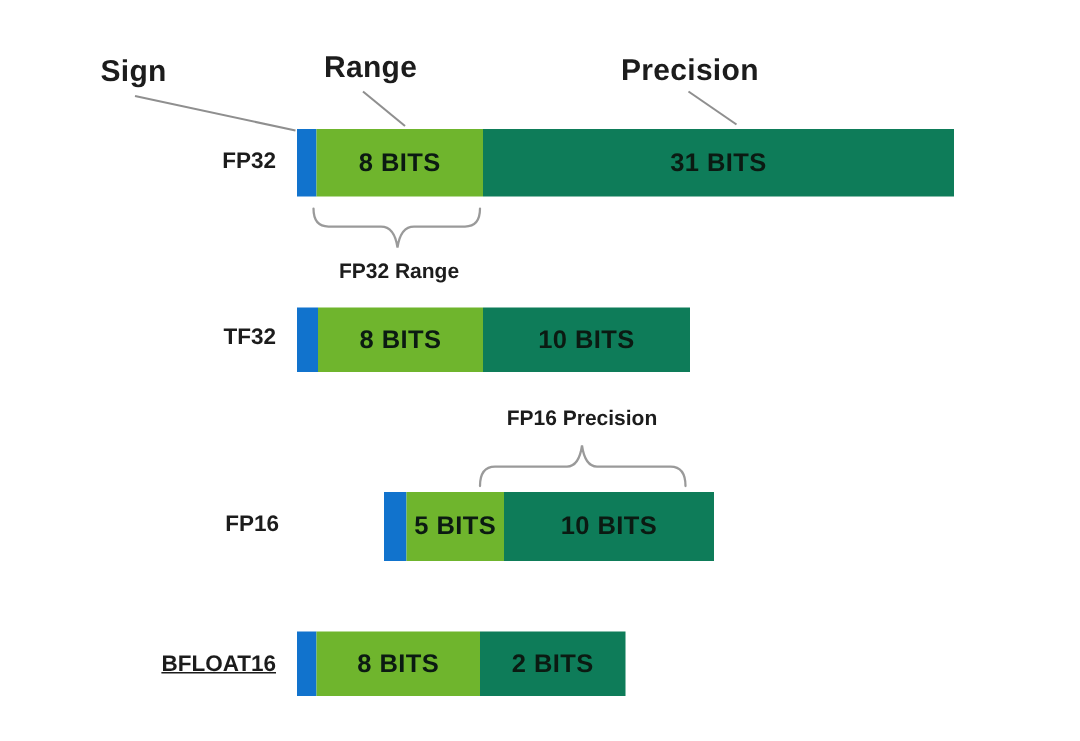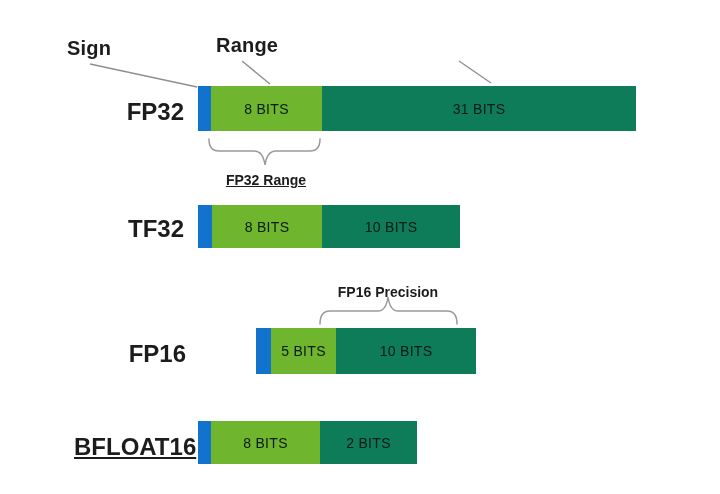--- a/index.html
+++ b/index.html
@@ -18,39 +18,39 @@
     font-size: 20px;
     font-weight: 700;
     color: var(--text, #1c1c1c);
     line-height: 1;
     letter-spacing: 0.2px;
   }
   .fmt-label {
     position: absolute;
     width: 110px;
     text-align: right;
-    font-size: 24px;
+    font-size: 15px;
     font-weight: 700;
     color: var(--text, #1c1c1c);
     line-height: 1;
   }
   .bar { position: absolute; }
   .seg {
     position: absolute;
     top: 0; bottom: 0;
     display: flex;
     align-items: center;
     justify-content: center;
   }
   .seg.sign { background: var(--sign-blue, #1173cd); }
   .seg.range { background: var(--range-green, #6fb52d); }
   .seg.prec { background: var(--prec-green, #0e7c59); }
   .seg span {
-    font-size: 14px;
-    font-weight: 400;
+    font-size: 17px;
+    font-weight: 700;
     color: #0b1a12;
     letter-spacing: 0.3px;
     white-space: nowrap;
     text-align: center;
   }
   .small-note {
     position: absolute;
     width: 160px;
     text-align: center;
     font-size: 14px;
@@ -87,30 +87,31 @@
 
   #bar-bf16 { left: 198px; top: 421px; width: 219px; height: 43px; }
   #bar-bf16 .sign  { left: 0;     width: 13px;  }
   #bar-bf16 .range { left: 13px;  width: 109px; }
   #bar-bf16 .prec  { left: 122px; width: 97px;  }
 
   #sign-label      { left: 67px;  top: 38px; }
   #range-label     { left: 216px; top: 35px; }
   #precision-label { left: 414px; top: 37px; }
 
-  #fp32-range-note    { left: 186px; top: 173px; text-decoration: underline; }
-  #fp16-precision-note{ left: 308px; top: 285px; }
+  #fp32-range-note    { left: 186px; top: 173px; }
+  #fp16-precision-note{ left: 308px; top: 271px; }
 </style>
 </head>
 <body>
 
 <div class="canvas" style="--bg: #ffffff; --sign-blue: #1173cd; --range-green: #6fb52d; --prec-green: #0e7c59; --text: #1c1c1c;">
 
   <div class="top-label" id="sign-label">Sign</div>
   <div class="top-label" id="range-label">Range</div>
+  <div class="top-label" id="precision-label">Precision</div>
 
   <svg class="overlay" viewBox="0 0 720 494">
     <line x1="90" y1="64" x2="197" y2="87" stroke="#8f8f8f" stroke-width="1.4"></line>
     <line x1="242" y1="61" x2="270" y2="84" stroke="#8f8f8f" stroke-width="1.4"></line>
     <line x1="459" y1="61" x2="491" y2="83" stroke="#8f8f8f" stroke-width="1.4"></line>
     <path d="M 209 139 Q 209 151 219 151 L 254 151 Q 263 151 265 165 Q 267 151 276 151 L 310 151 Q 320 151 320 139" fill="none" stroke="#9a9a9a" stroke-width="1.5" stroke-linecap="round"></path>
     <path d="M 320 324 Q 320 311 330 311 L 378 311 Q 386 311 388 297 Q 390 311 398 311 L 447 311 Q 457 311 457 324" fill="none" stroke="#9a9a9a" stroke-width="1.5" stroke-linecap="round"></path>
   </svg>
 
   <div class="small-note" id="fp32-range-note">FP32 Range</div>

